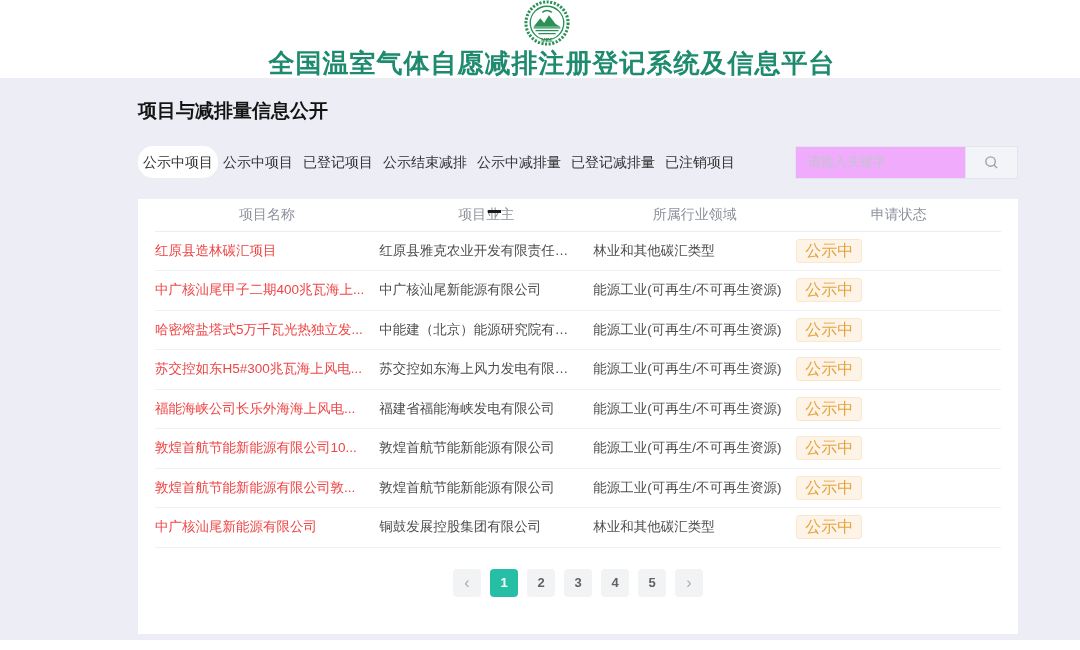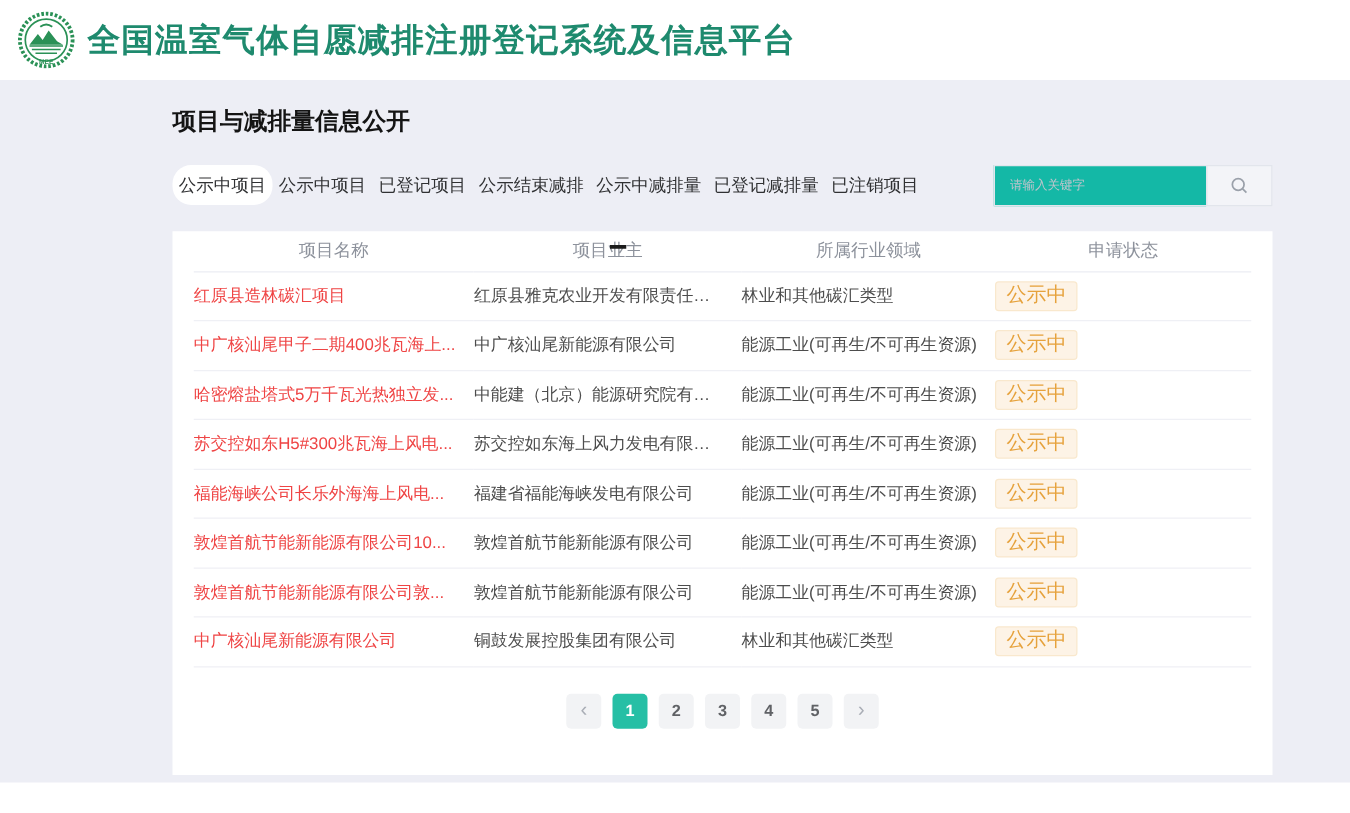--- a/index.html
+++ b/index.html
@@ -1,36 +1,36 @@
 <!DOCTYPE html>
 <html><head>
 <meta charset="utf-8">
 <style>
   * { margin:0; padding:0; box-sizing:border-box; }
   html,body { width:1080px; height:650px; overflow:hidden; background:#fff;
     font-family:"Liberation Sans","DejaVu Sans",sans-serif; }
 
   
-  .app-header { height:64px; background:#fff; display:flex; align-items:center; padding-left:14px; }
+  .app-header { height:64px; background:#fff; display:flex; align-items:center; padding-left:14px;flex-direction:column; }
   .logo { width:46px; height:46px; flex:0 0 46px; }
   .app-title { font-size:26px; font-weight:bold; color:#1e8a6e; margin-left:10px; letter-spacing:1px; }
 
   
-  .page-body { height:562px; background:#edeef5; padding-top:20px; }
+  .page-body { height:562px; background:#edeef5; padding-top:20px;margin-top:14px; }
   .container { width:880px; margin-left:138px; }
   .section-title { font-size:19px; font-weight:bold; color:#141414; margin-bottom:22px; }
 
   
   .toolbar { display:flex; justify-content:space-between; align-items:flex-start; }
   .tabs { display:flex; }
   .tab { font-size:14px; color:#303133; line-height:32px; padding:0 5px; white-space:nowrap; cursor:pointer; }
   .tab.active { background:#fff;border-radius:15px; }
   .search-box { display:flex; }
-  .search-input { width:170px; height:33px; border:1px solid #e2e5ec; border-right:none; background:#14b8a6;
-    padding:0 12px; font-size:10px; color:#333; outline:none; }
+  .search-input { width:170px; height:33px; border:1px solid #e2e5ec; border-right:none; background:#f0abfc;
+    padding:0 12px; font-size:13px; color:#333; outline:none;font-family:Liberation Mono, monospace; }
   .search-input::placeholder { color:#c0c4cc; }
   .search-btn { width:53px; height:33px; background:#f3f4f8; border:1px solid #e2e5ec; cursor:pointer;
     display:flex; align-items:center; justify-content:center; }
 
   
   .card { position:relative; background:#fff; margin-top:8px; height:435px; padding:0 17px; }
   .mini-dash { position:absolute; left:350px; top:11px; width:13px; height:3px; background:#1b1b1b; }
   table { width:100%; border-collapse:collapse; table-layout:fixed; margin-top:20px; }
   th { text-align:center; font-size:14px; font-weight:500; color:#8d929c; height:32px;
     border-bottom:1px solid #ecedf3; padding:0; }

